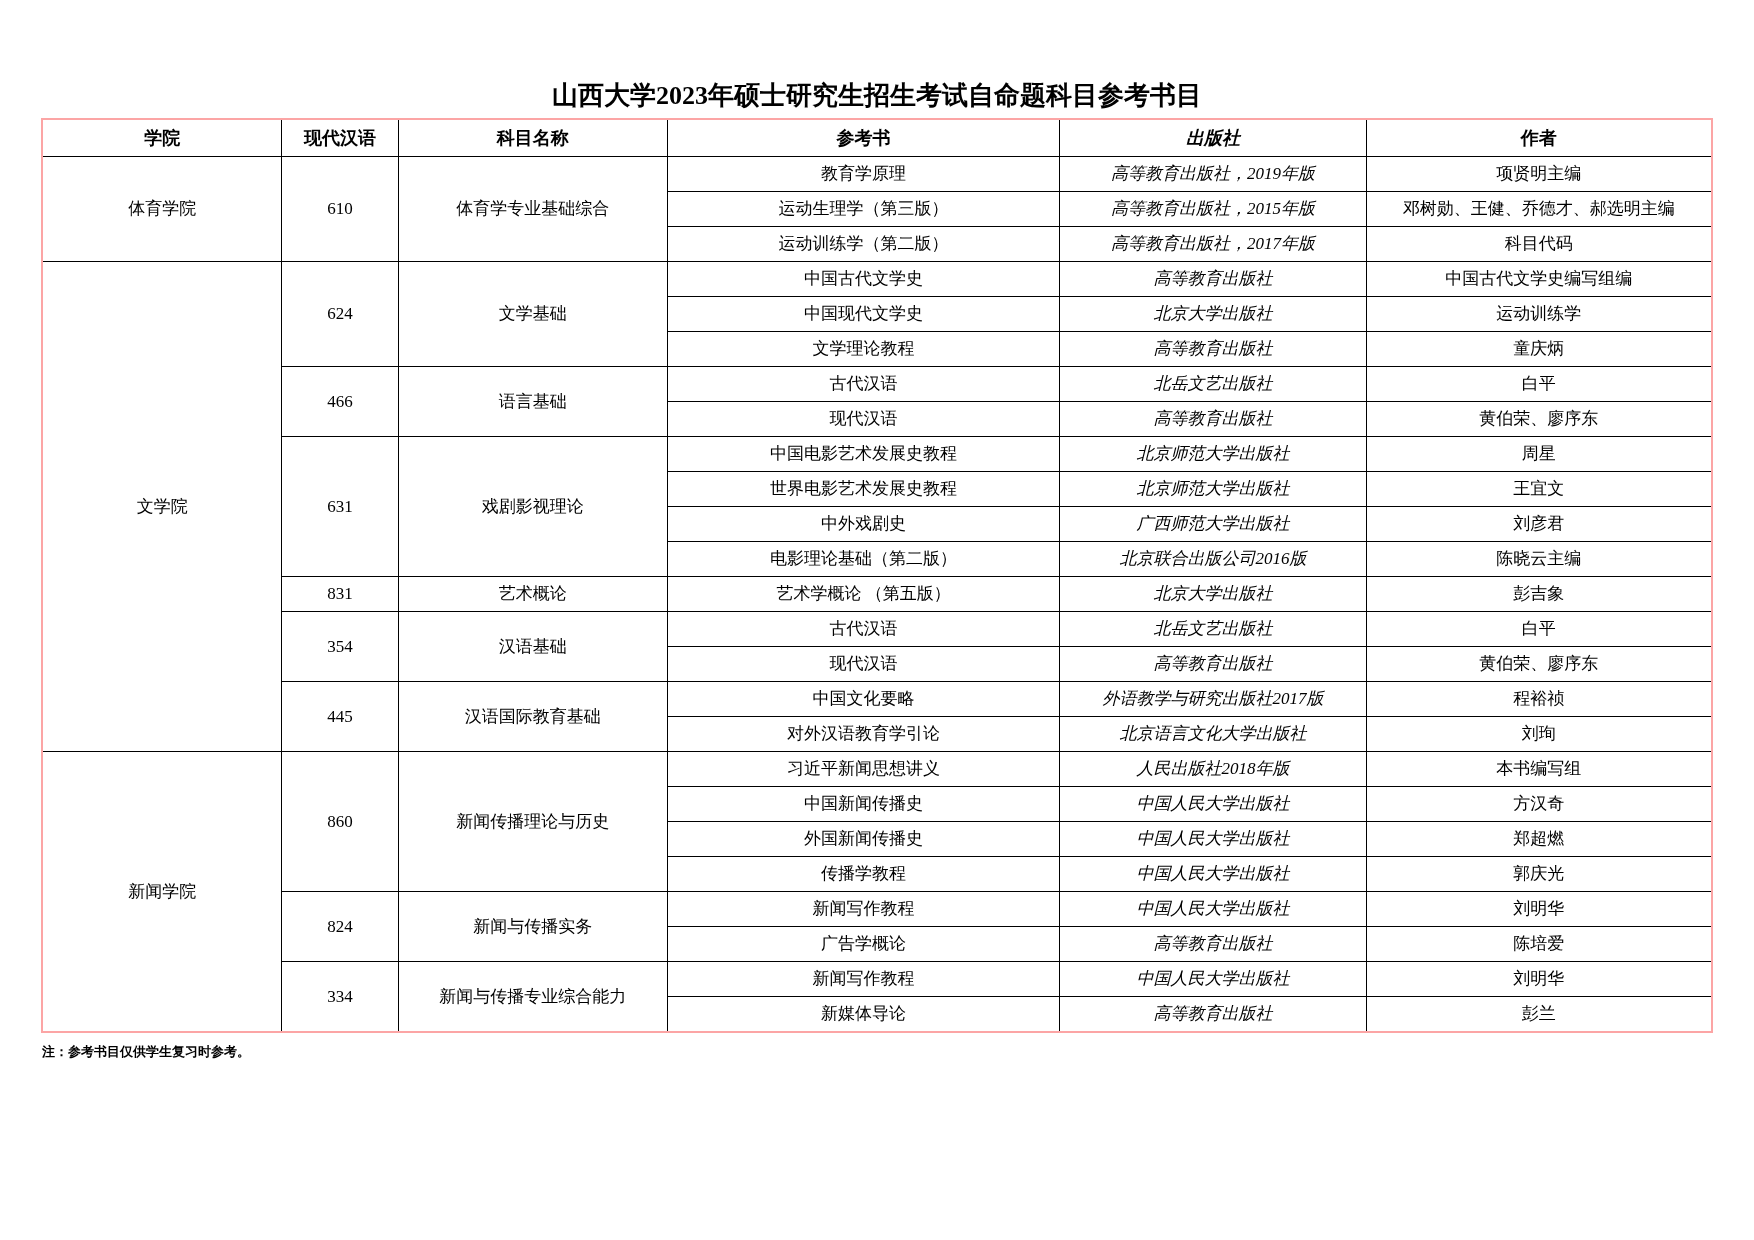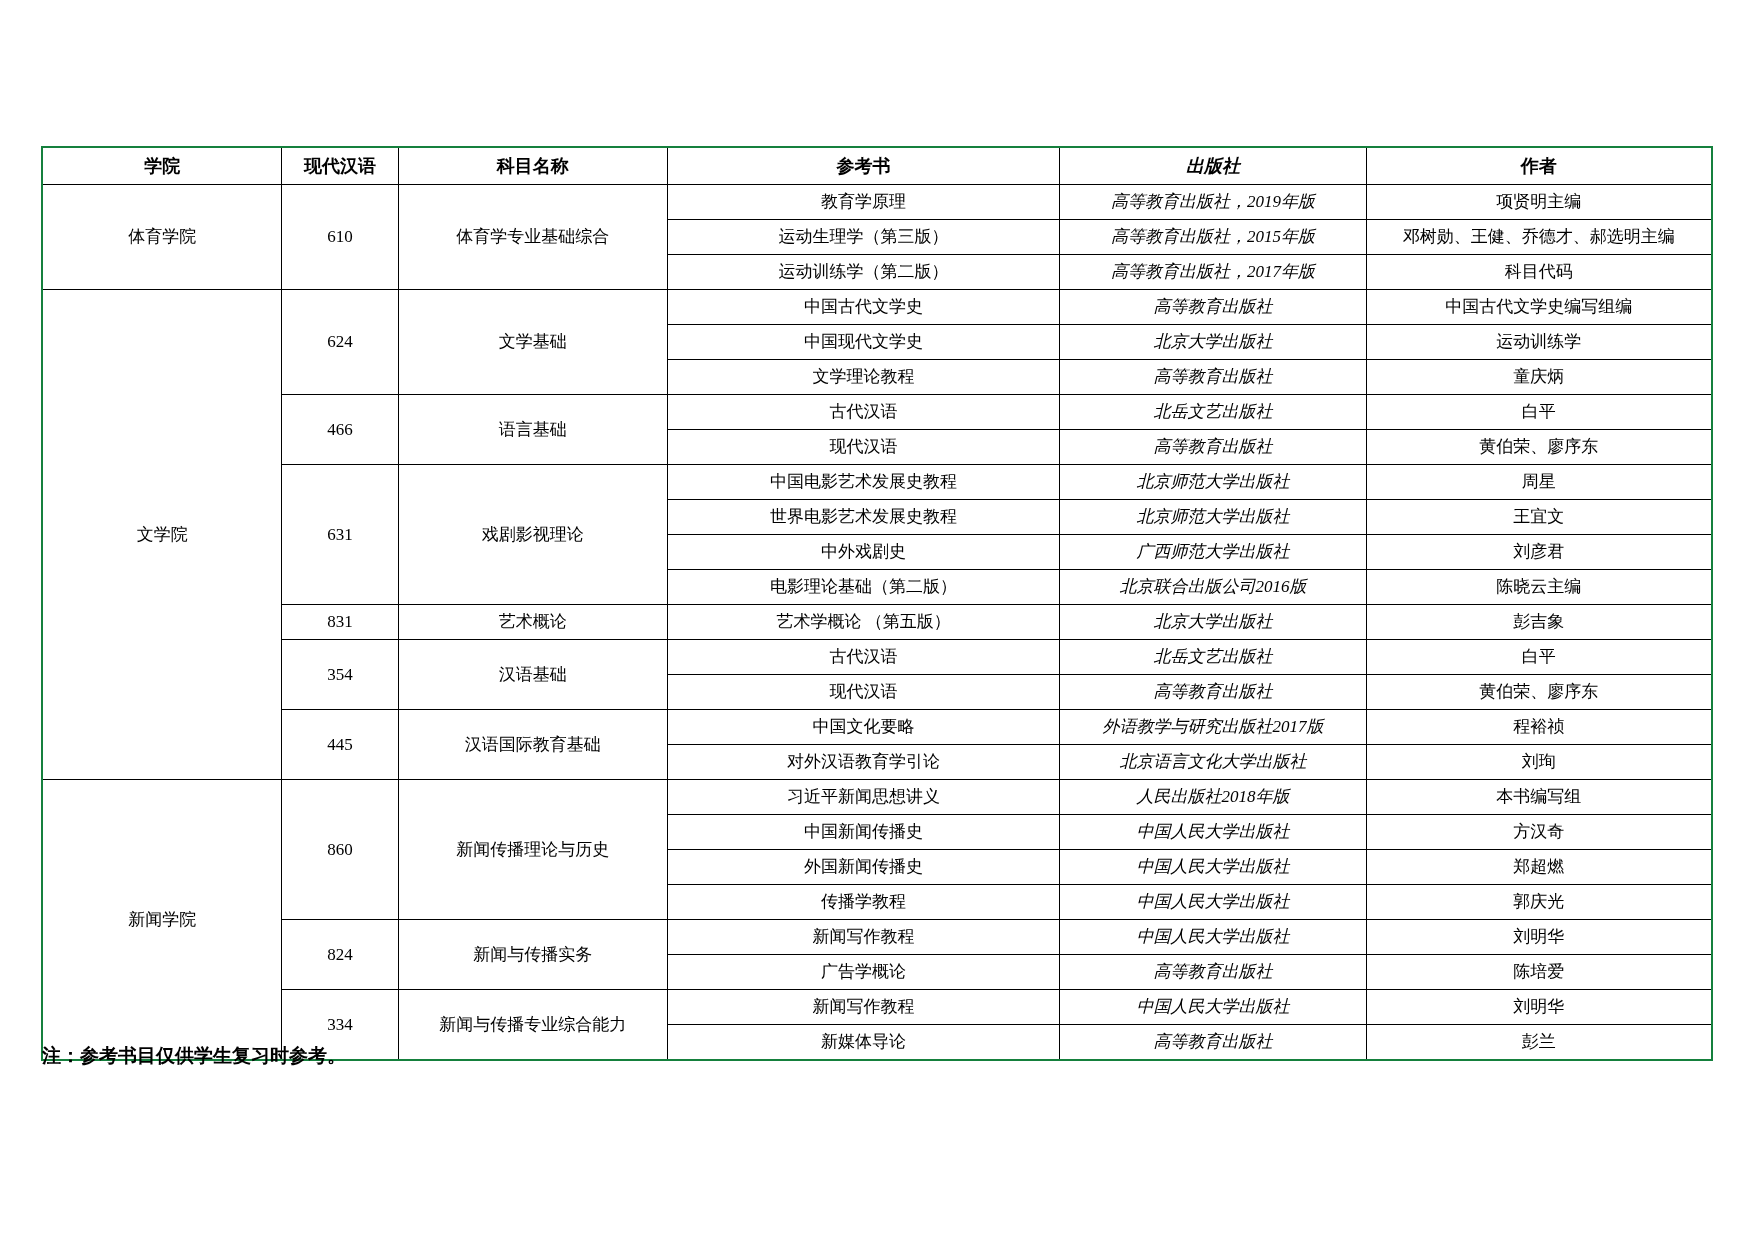--- a/index.html
+++ b/index.html
@@ -54,44 +54,44 @@
   table.book-table th {
     font-weight: bold;
     height: 32px;
     font-size: 18px;
   }
   table.book-table td {
     height: 30px;
   }
   
   table.book-table {
-    border: 2px solid #15803d;
-    margin-top: 28px;
+    border: 2px solid #fca5a5;
   }
   td.col-college, th.col-college { width: 205px; }
   td.col-code, th.col-code { width: 95px; }
   td.col-subject, th.col-subject { width: 232px; }
   td.col-book, th.col-book { width: 342px; }
   td.col-publisher, th.col-publisher { width: 265px; font-style: italic; }
   td.col-author, th.col-author { width: 300px; }
 
   .note {
     position: absolute;
     left: 42px;
     top: 1043px;
-    font-size: 19px;
+    font-size: 13px;
     font-weight: bold;
     font-family: "Liberation Serif", "DejaVu Serif", serif;
   }
 </style>
 </head>
 <body>
 
 <div class="page">
 
+  <div class="doc-title">山西大学2023年硕士研究生招生考试自命题科目参考书目</div>
 
   <table class="book-table">
     <thead>
       <tr>
         <th class="col-college">学院</th>
         <th class="col-code">现代汉语</th>
         <th class="col-subject">科目名称</th>
         <th class="col-book">参考书</th>
         <th class="col-publisher">出版社</th>
         <th class="col-author">作者</th>

